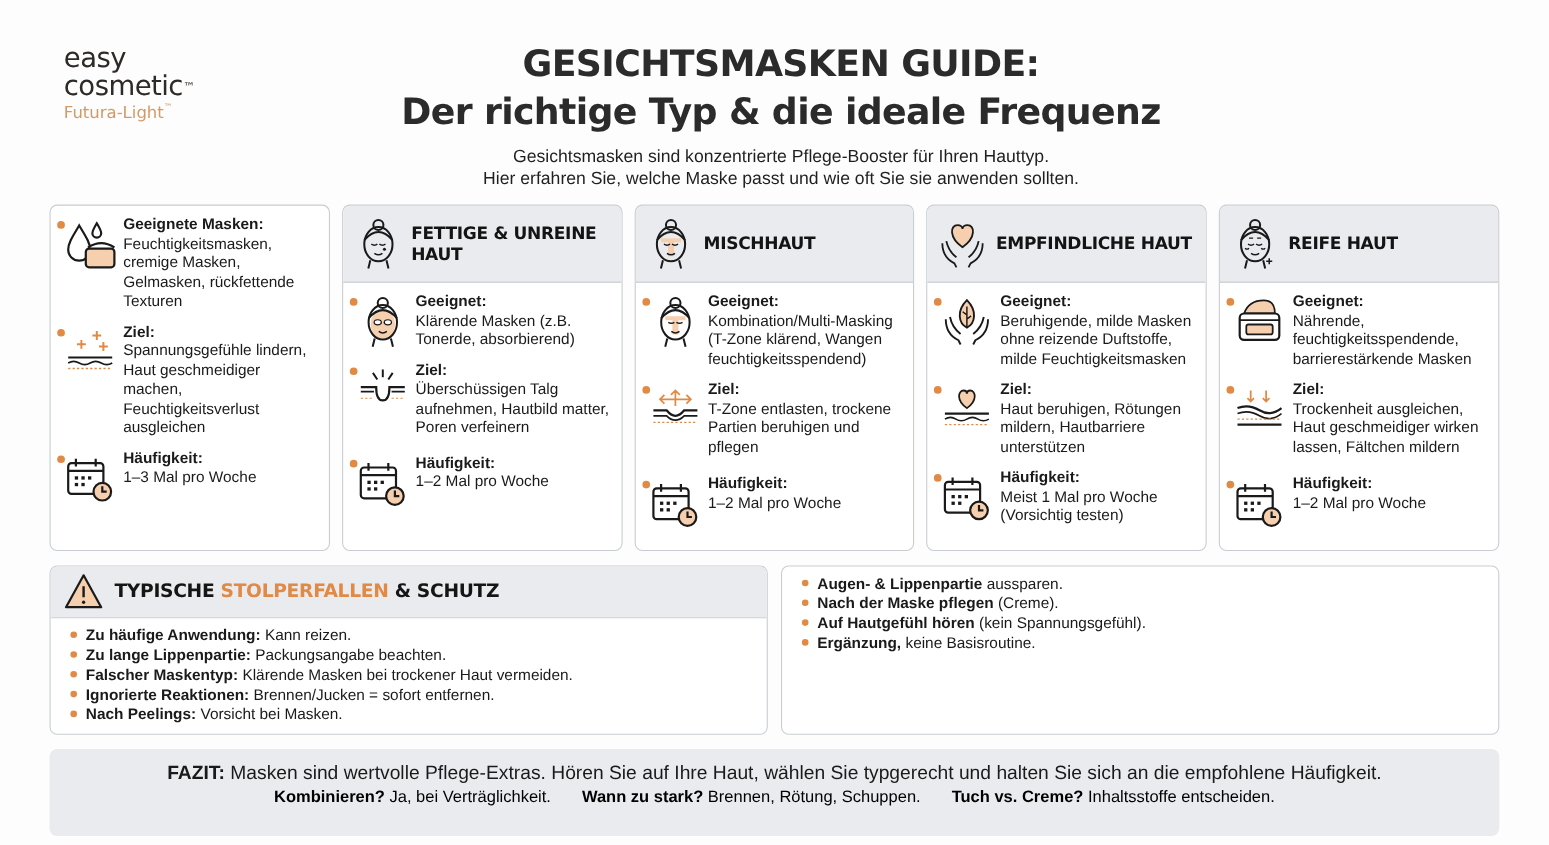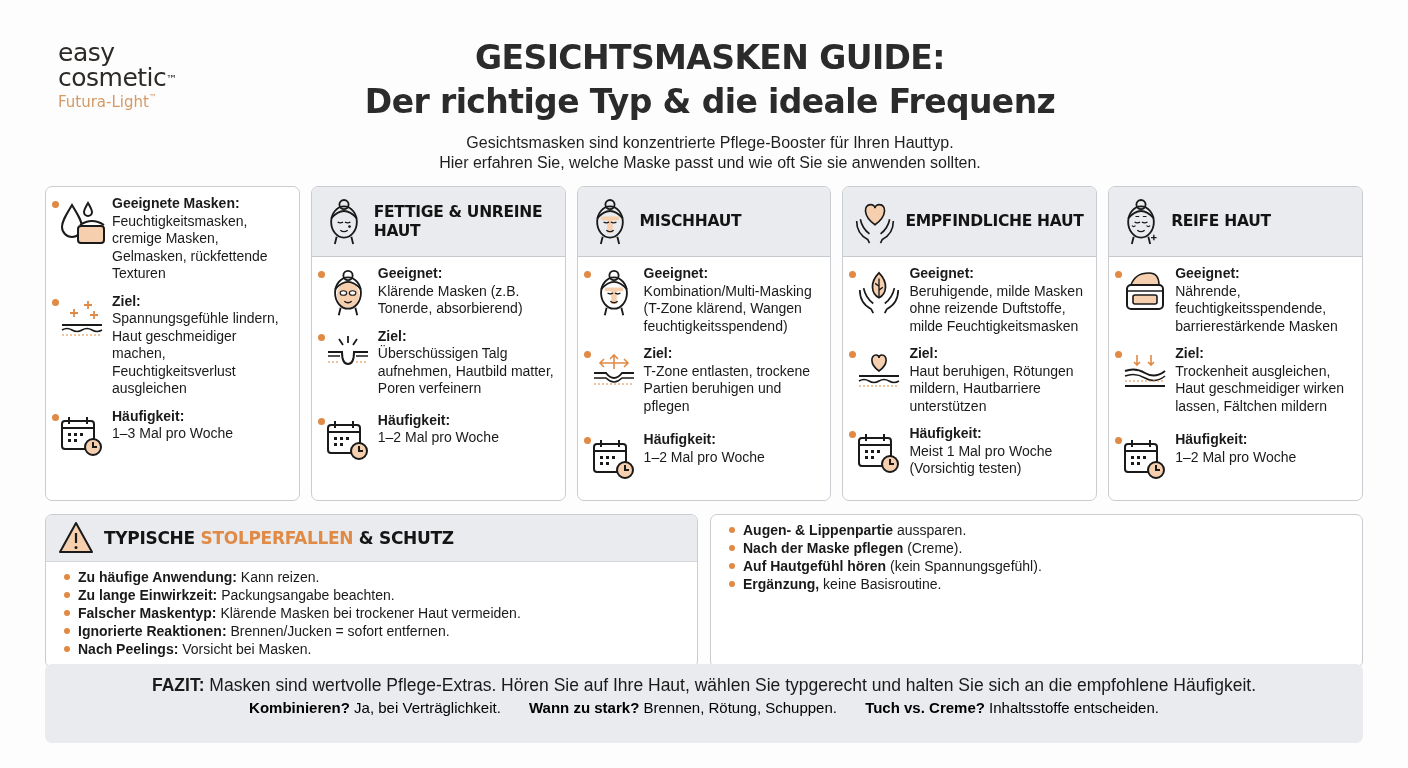--- a/index.html
+++ b/index.html
@@ -32,21 +32,21 @@
     .panel-right { left: 710px; width: 653px; }
     .panel-head { height: 47px; background: #e9ebee; border-bottom: 1px solid #d3d6da; display: flex; align-items: center; padding-left: 12px; }
     .panel-head .picon { width: 36px; height: 36px; margin-right: 10px; }
     .panel-head .ptitle { font-family: "DejaVu Sans", sans-serif; font-weight: bold; font-size: 17px; color: #151515; letter-spacing: -0.3px; }
     .panel-head .accent { color: #e08a45; }
     .panel ul { list-style: none; padding: 6px 0 0 16px; }
     .panel li { font-size: 14px; line-height: 18px; position: relative; padding-left: 16px; color: #1a1a1a; }
     .panel li::before { content: ""; position: absolute; left: 2px; top: 6px; width: 6px; height: 6px; border-radius: 50%; background: #e08a45; }
     .panel li b { font-weight: bold; }
 
-    .fazit { position: absolute; left: 45px; top: 664px; width: 1318px; height: 79px; background: #e9ebee; border-radius: 7px; text-align: center; padding-top: 10px; }
+    .fazit { position: absolute; left: 45px; top: 681px; width: 1318px; height: 79px; background: #e9ebee; border-radius: 7px; text-align: center; padding-top: 10px; }
     .fazit .f1 { font-size: 17.5px; line-height: 22px; color: #1a1a1a; }
     .fazit .f1 b { font-weight: bold; }
     .fazit .f2 { font-size: 15px; line-height: 18px; margin-top: 3px; color: #000000; }
     .fazit .f2 span.q { font-weight: bold; }
     .fazit .f2 .seg { margin: 0 12px; }
 
     svg { display: block; overflow: visible; }
   </style>
 </head>
 <body>
@@ -289,21 +289,21 @@
   <div class="panel-head">
     <svg class="picon" viewBox="0 0 36 36">
       <path d="M18 3 L34 32 H2 Z" fill="#f6cfae" stroke="#1a1a1a" stroke-width="2" stroke-linejoin="round"></path>
       <line x1="18" y1="13" x2="18" y2="23" stroke="#1a1a1a" stroke-width="2.2"></line>
       <circle cx="18" cy="27.5" r="1.5" fill="#1a1a1a"></circle>
     </svg>
     <div class="ptitle"><span>TYPISCHE </span><span class="accent">STOLPERFALLEN</span><span> &amp; SCHUTZ</span></div>
   </div>
   <ul>
     <li><b>Zu häufige Anwendung:</b><span> Kann reizen.</span></li>
-    <li><b>Zu lange Einwirkzeit:</b><span> Packungsangabe beachten.</span></li>
+    <li><b>Zu lange Lippenpartie:</b><span> Packungsangabe beachten.</span></li>
     <li><b>Falscher Maskentyp:</b><span> Klärende Masken bei trockener Haut vermeiden.</span></li>
     <li><b>Ignorierte Reaktionen:</b><span> Brennen/Jucken = sofort entfernen.</span></li>
     <li><b>Nach Peelings:</b><span> Vorsicht bei Masken.</span></li>
   </ul>
 </div>
 
 <div class="panel panel-right">
   <ul>
     <li><b>Augen- &amp; Lippenpartie</b><span> aussparen.</span></li>
     <li><b>Nach der Maske pflegen</b><span> (Creme).</span></li>

